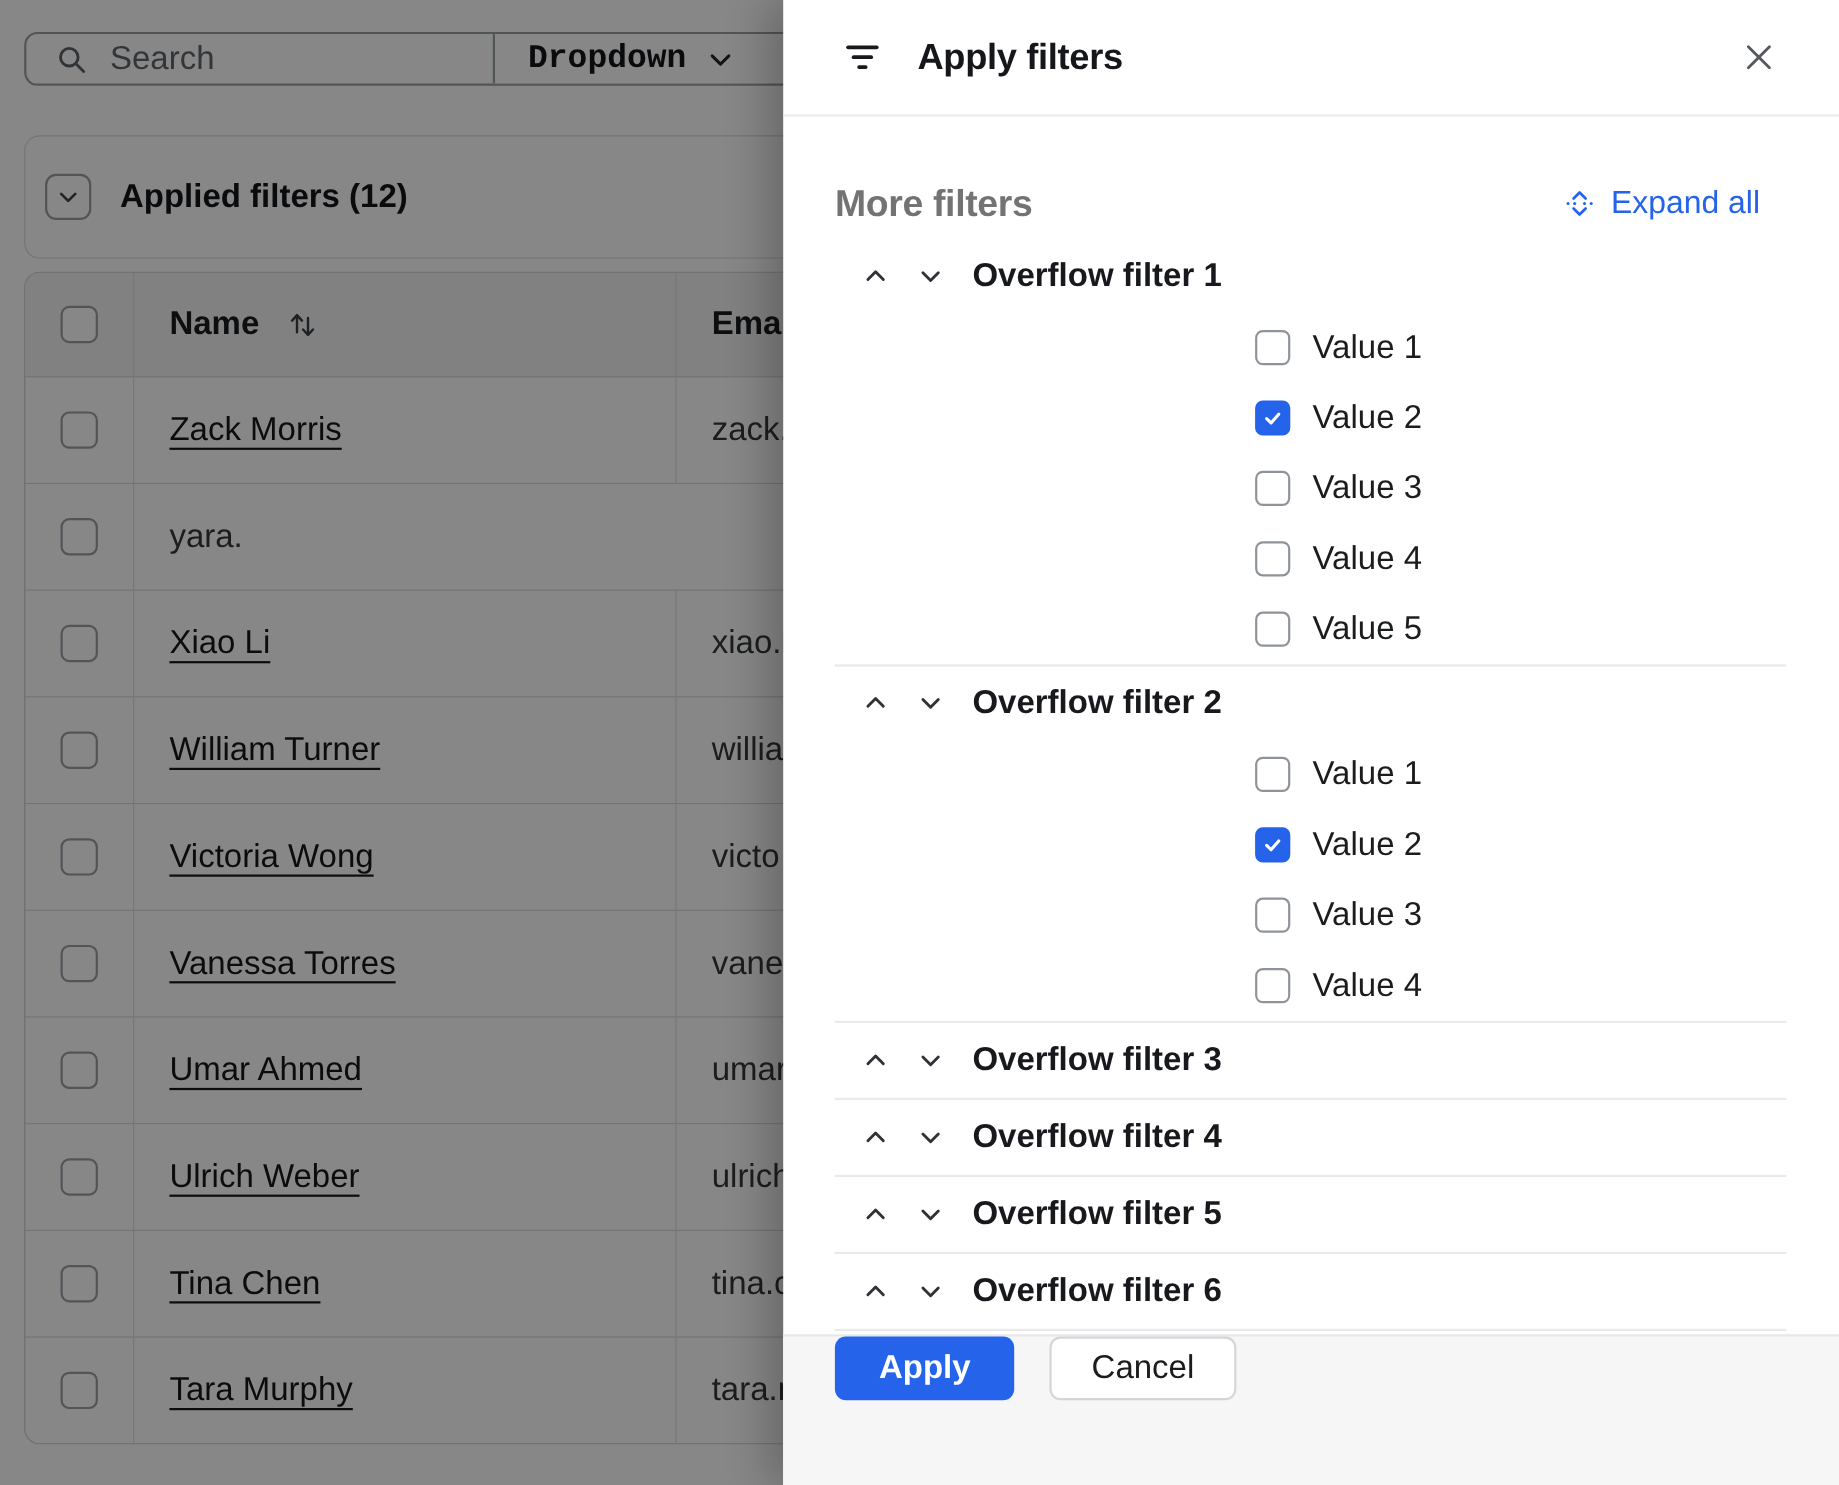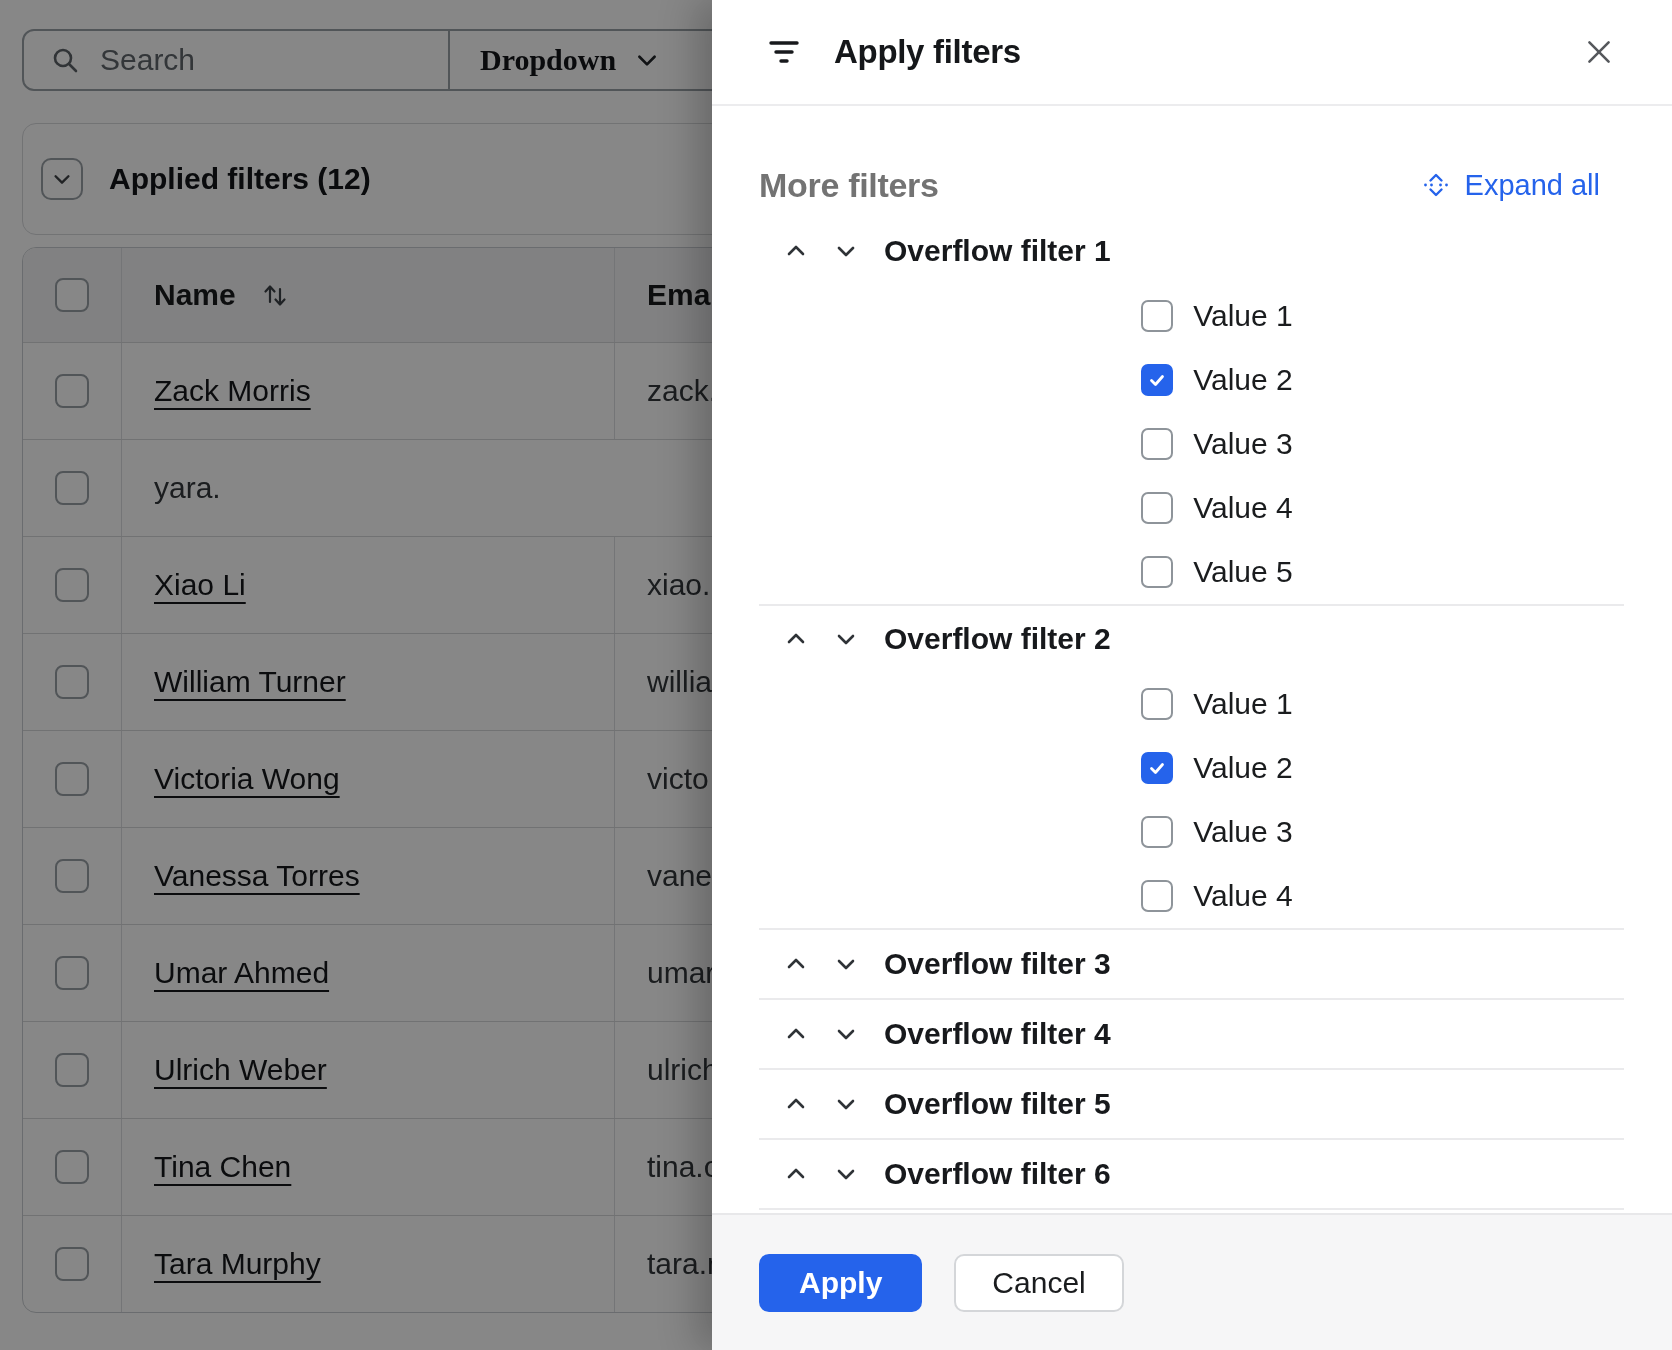--- a/index.html
+++ b/index.html
@@ -1,28 +1,28 @@
 <!DOCTYPE html>
 <html><head>
 <meta charset="utf-8">
 <style>
   html,body{margin:0;padding:0;background:#fff;}
   .page{position:relative;width:1672px;height:1350px;overflow:hidden;background:#fff;
         font-family:"Liberation Sans",sans-serif;color:#1a1c1e;}
 
   
-  .search-group{position:absolute;left:22px;top:29px;height:62px;width:960px;
+  .search-group{position:absolute;left:22px;top:29px;height:49px;width:960px;
     border:2px solid #9aa0a6;border-radius:12px;background:#fff;display:flex;box-sizing:border-box;overflow:hidden;}
   .search-box{display:flex;align-items:center;gap:18px;padding:0 26px;flex:0 0 424px;box-sizing:border-box;}
   .search-input{border:none;outline:none;font-size:30px;width:100%;color:#1a1c1e;background:transparent;
     font-family:"Liberation Sans",sans-serif;}
   .search-input::placeholder{color:#61676c;}
   .vsep{width:2px;background:#9aa0a6;}
   .dropdown-btn{display:flex;align-items:center;gap:18px;padding:0 30px;font-size:30px;font-weight:600;
-    color:#14161a;background:#fff;border:none;font-family:Liberation Serif, serif;cursor:pointer;}
+    color:#14161a;background:#fff;border:none;font-family:Liberation Mono, monospace;cursor:pointer;}
 
   .applied-card{position:absolute;left:22px;top:123px;width:1560px;height:112px;background:#fff;
     border:1px solid #d7d9dc;border-radius:14px;display:flex;align-items:center;padding-left:18px;box-sizing:border-box;}
   .collapse-btn{width:42px;height:42px;border:2px solid #9aa0a6;border-radius:10px;background:#fff;
     display:grid;place-items:center;cursor:pointer;padding:0;}
   .applied-label{margin-left:26px;font-size:30px;font-weight:700;color:#14161a;}
 
   .table{position:absolute;left:22px;top:247px;width:1600px;background:#fff;
     border:1px solid #c9cdd1;border-radius:14px;overflow:hidden;}
   .thead,.trow{display:grid;grid-template-columns:98px 493px 1fr;align-items:center;}
@@ -68,21 +68,21 @@
   .option-row{height:64px;display:flex;align-items:center;padding-left:27px;gap:20px;cursor:pointer;justify-content:center;}
   .checkbox{width:28px;height:28px;border:2px solid #8e949a;border-radius:7px;background:#fff;
     display:grid;place-items:center;flex:0 0 28px;cursor:pointer;}
   .checkbox svg{display:none;}
   .checkbox.checked{background:#2563eb;border-color:#2563eb;}
   .checkbox.checked svg{display:block;}
   .option-label{font-size:30px;color:#1a1c1e;}
   .divider{border-top:2px solid #eaeaec;margin-right:24px;}
 
   .panel-footer{height:137px;flex:0 0 137px;background:#f6f6f7;border-top:2px solid #e8e8ea;
-    display:flex;align-items:center;gap:32px;padding:0 47px;box-sizing:border-box;}
+    display:flex;gap:32px;padding:0 47px;box-sizing:border-box;}
   .btn-apply{height:58px;padding:0 40px;border-radius:10px;background:#2563eb;color:#fff;font-size:30px;
     font-weight:600;border:none;cursor:pointer;font-family:"Liberation Sans",sans-serif;}
   .btn-cancel{height:58px;padding:0 36px;border-radius:10px;background:#fff;color:#1a1c1e;font-size:30px;
     border:2px solid #d4d6d9;cursor:pointer;font-family:"Liberation Sans",sans-serif;}
 </style>
 </head>
 <body>
 
 <div class="page">
 

